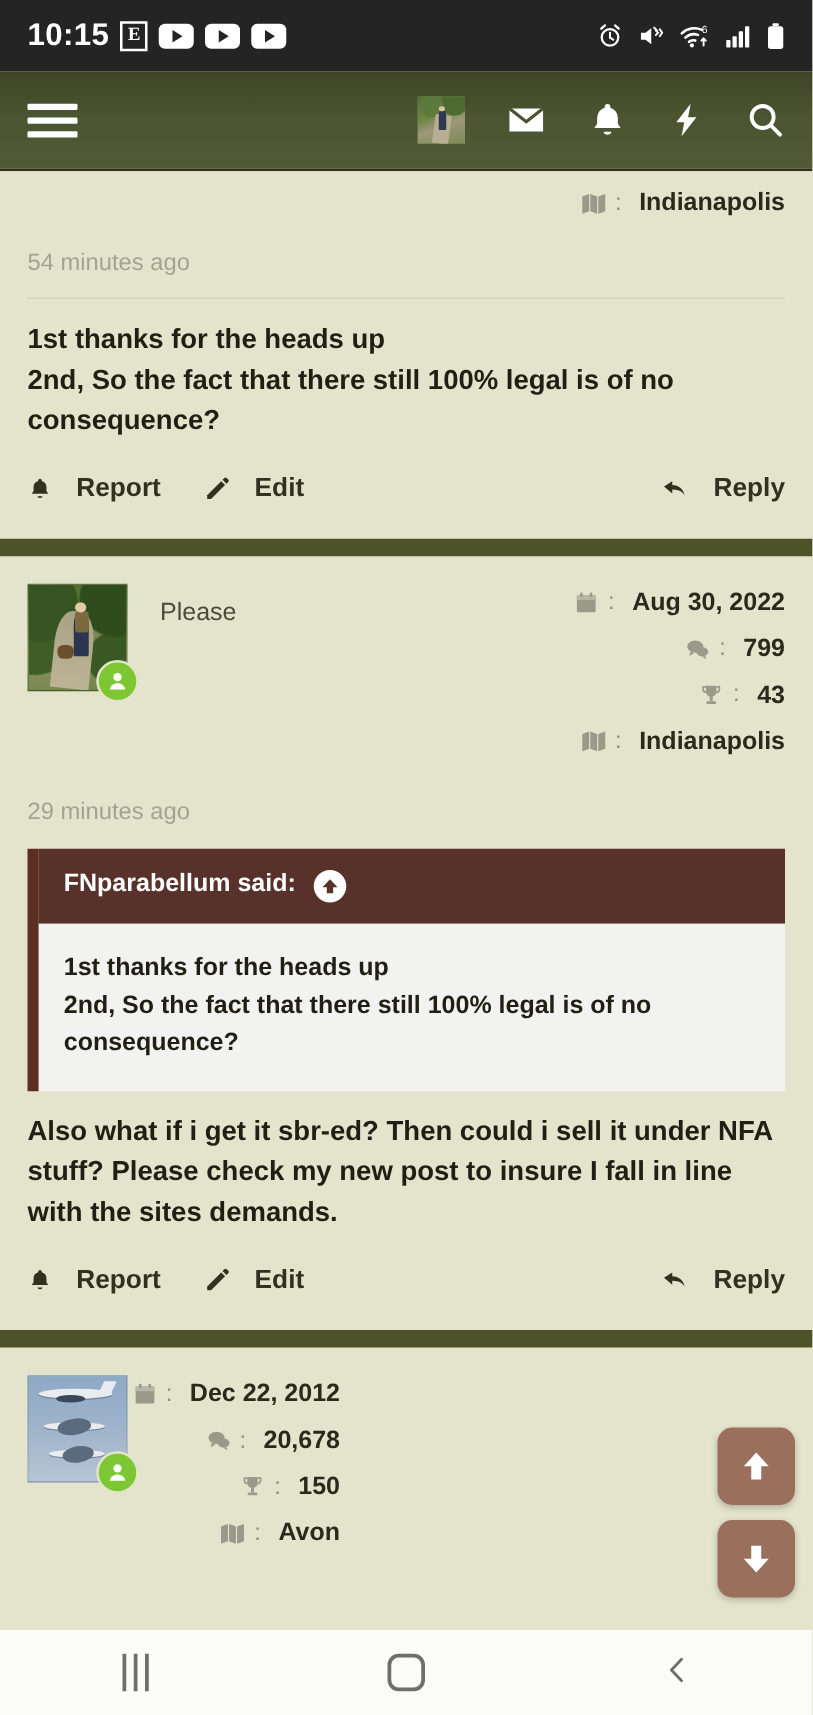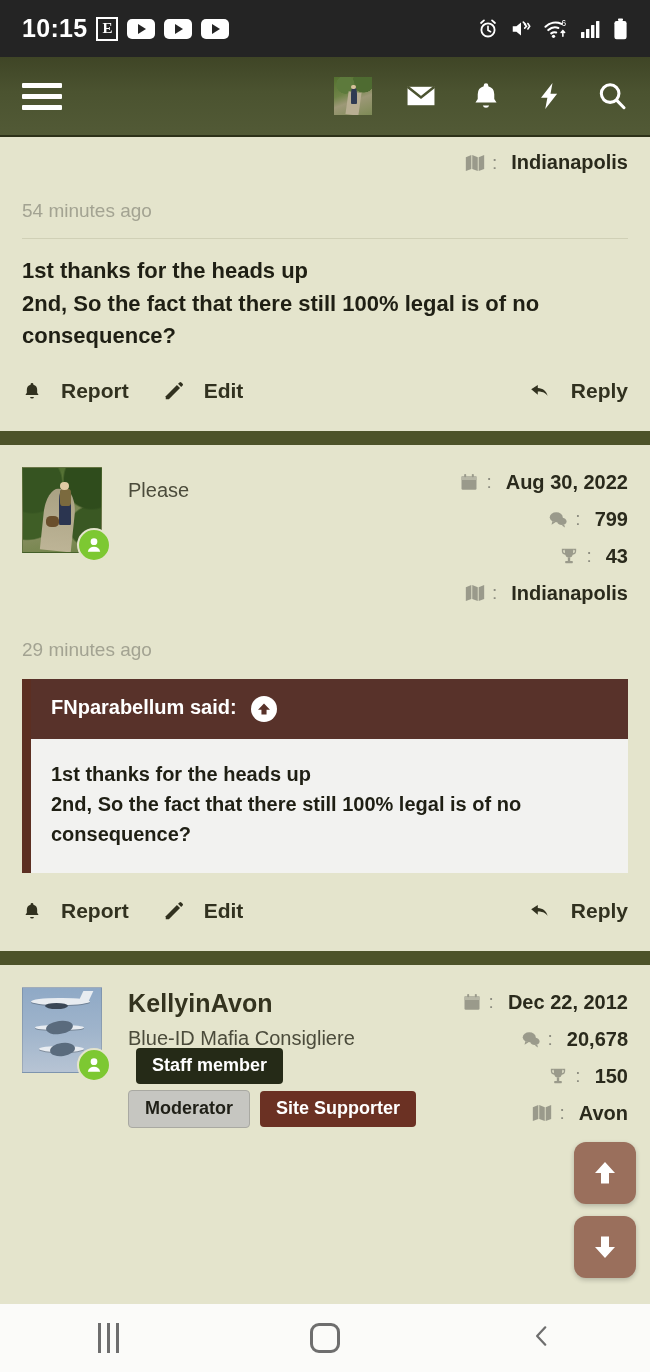--- a/index.html
+++ b/index.html
@@ -452,20 +452,21 @@
           <span class="quote-up">
             <svg width="18" height="18" viewBox="0 0 24 24" fill="#58322a">
               <path d="M12 4.6 20 13h-4.6v6.4H8.6V13H4z"></path>
             </svg>
           </span>
         </div>
         <div class="quote-body">1st thanks for the heads up
 2nd, So the fact that there still 100% legal is of no consequence?</div>
       </div>
 
+      <div class="msg">Also what if i get it sbr-ed? Then could i sell it under NFA stuff? Please check my new post to insure I fall in line with the sites demands.</div>
     </div>
 
     <div class="actions">
       <div class="action">
         <span>
           <svg width="20" height="22" viewBox="0 0 24 24" fill="#31311f">
             <path d="M12 2.4a1.7 1.7 0 0 1 1.7 1.7v.5a6.2 6.2 0 0 1 4.5 6v3.6l1.7 2.6H4.1l1.7-2.6v-3.6a6.2 6.2 0 0 1 4.5-6v-.5A1.7 1.7 0 0 1 12 2.4z"></path>
             <path d="M9.6 19.1a2.5 2.5 0 0 0 4.8 0z"></path>
           </svg>
         </span>
@@ -507,31 +508,20 @@
             <span class="j3w"></span>
         </span>
         <span class="online">
           <svg width="20" height="20" viewBox="0 0 24 24" fill="#fff">
             <circle cx="12" cy="8" r="4"></circle>
             <path d="M4.6 20c.6-4 3.8-6 7.4-6s6.8 2 7.4 6z"></path>
           </svg>
         </span>
       </div>
 
-      <div class="user-meta">
-        <div class="username">KellyinAvon</div>
-        <div class="usertitle title-row">
-          <span>Blue-ID Mafia Consigliere</span>
-          <span class="badge badge-staff">Staff member</span>
-        </div>
-        <div class="badges">
-          <span class="badge badge-mod">Moderator</span>
-          <span class="badge badge-supporter">Site Supporter</span>
-        </div>
-      </div>
 
       <div class="stats">
         <div class="stat">
           <span class="stat-ico">
             <svg width="20" height="21" viewBox="0 0 24 24" fill="#9a9a8b">
               <rect x="3" y="4.4" width="18" height="16.4" rx="1.6"></rect>
               <rect x="3" y="4.4" width="18" height="4.6" fill="#b7b7a6"></rect>
               <rect x="6.2" y="1.8" width="2.4" height="4" rx="1"></rect>
               <rect x="15.4" y="1.8" width="2.4" height="4" rx="1"></rect>
             </svg>

